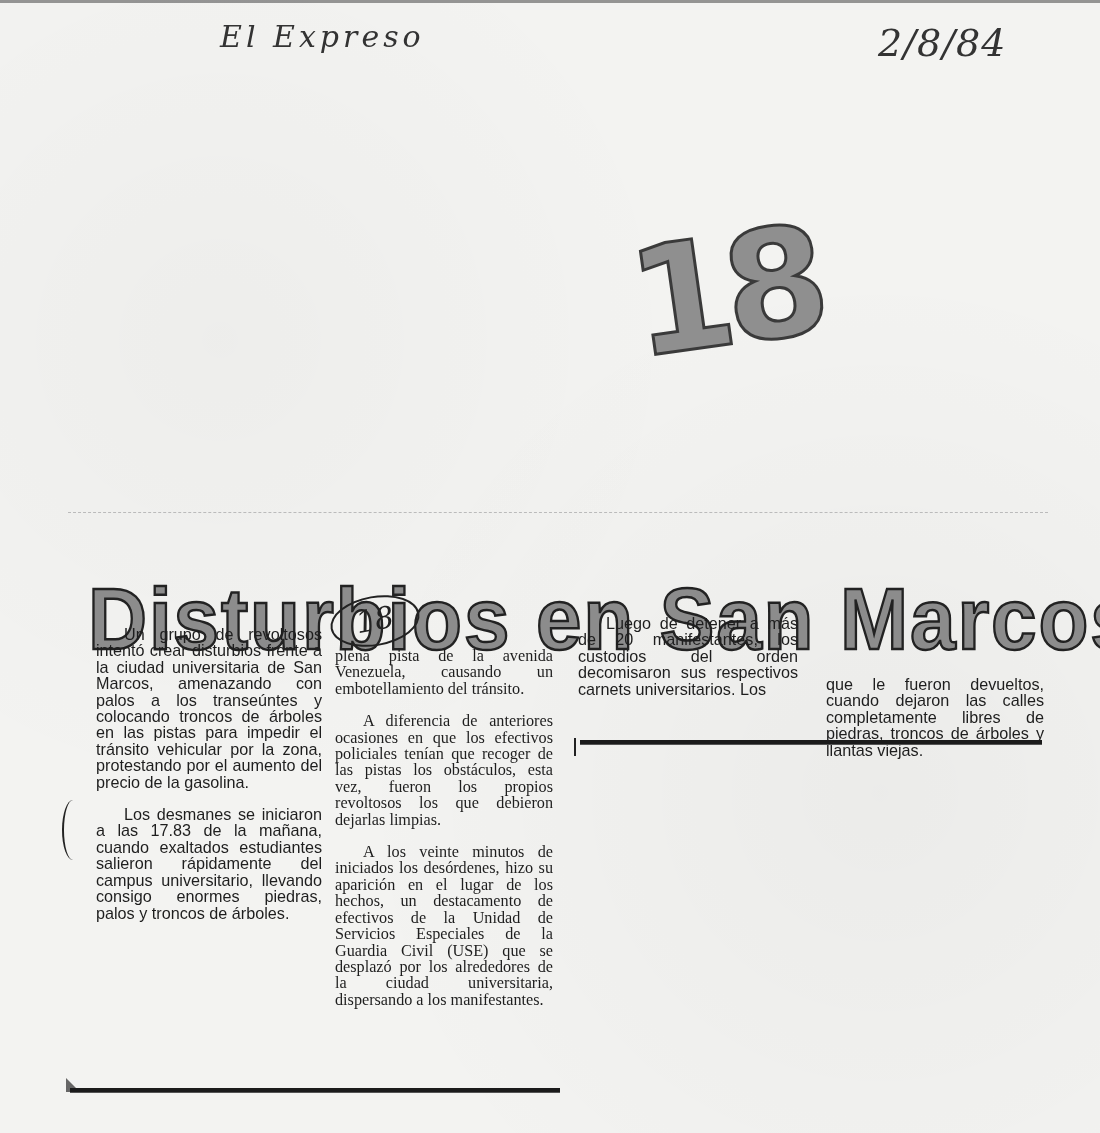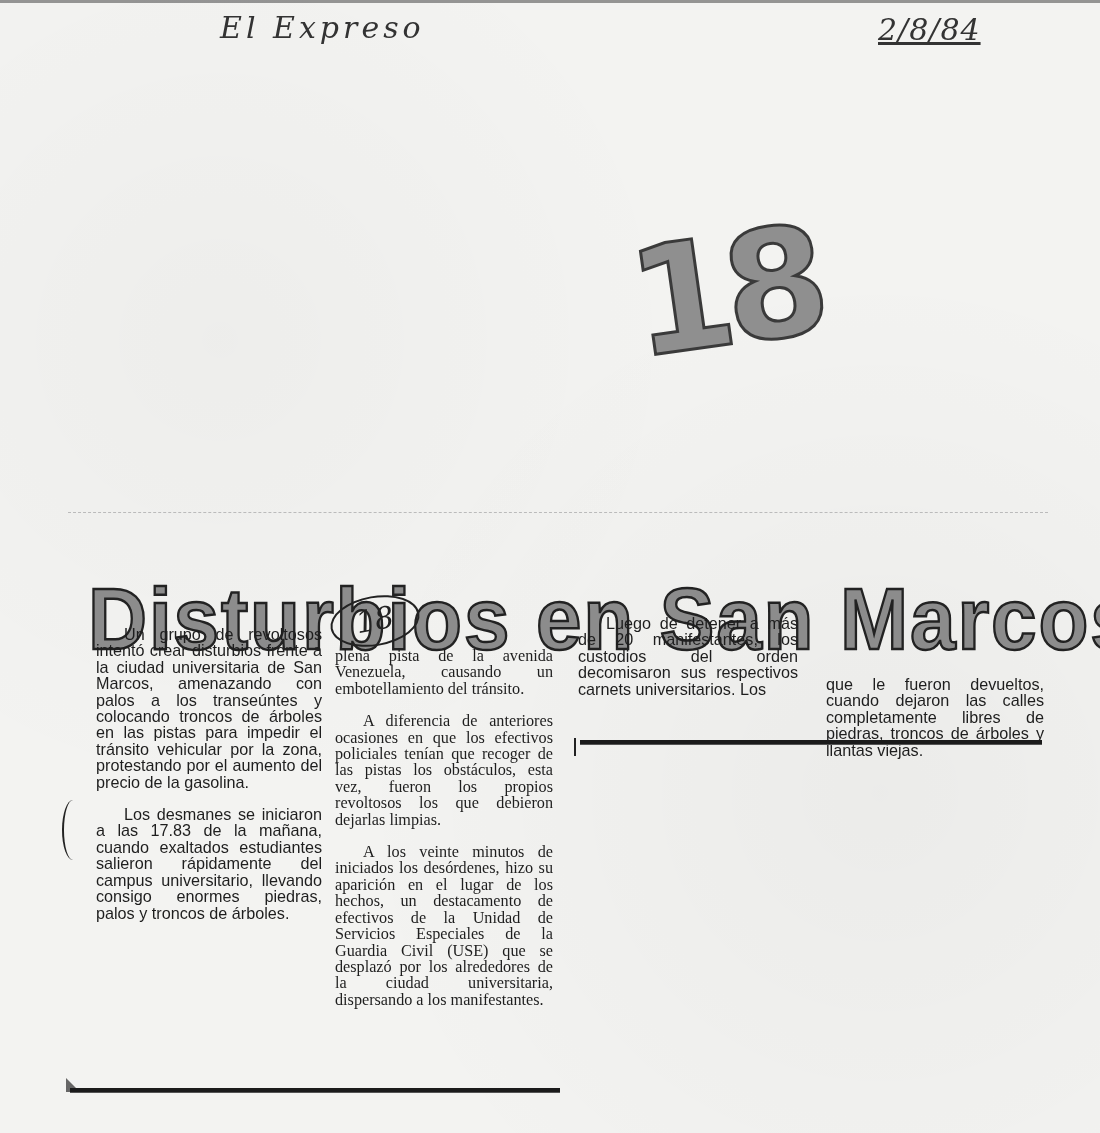--- a/index.html
+++ b/index.html
@@ -12,24 +12,24 @@
   .page {
     position: absolute; inset: 0;
     background:
       radial-gradient(circle at 20% 30%, rgba(0,0,0,0.025) 0, transparent 40%),
       radial-gradient(circle at 80% 70%, rgba(0,0,0,0.03) 0, transparent 45%),
       #f3f3f1;
   }
   .top-edge { position:absolute; left:0; top:0; width:1100px; height:3px; background:#555; opacity:.6; }
   .handwritten {
     position: absolute; font-family: "DejaVu Serif", serif; font-style: italic;
-    color: #333; letter-spacing: 4px;
+    color: #333; letter-spacing: 4px; margin-top: 9px;
   }
   .hw-paper { left: 220px; top: 10px; font-size: 30px; }
-  .hw-date { left: 878px; top: 12px; font-size: 30px; letter-spacing: 1px; text-decoration: underline; }
+  .hw-date { left: 878px; top: 12px; font-size: 38px; letter-spacing: 1px; }
   .big-number {
     position: absolute; left: 630px; top: 205px; font-size: 150px; font-weight: bold;
     color: #8f8f8f; font-family: "DejaVu Sans", sans-serif; transform: rotate(-8deg);
     -webkit-text-stroke: 3px #3a3a3a; letter-spacing: -10px;
   }
   .clipping {
     position: absolute; left: 68px; top: 512px; width: 980px; height: 590px;
     border-top: 1px dashed #bbb;
   }
   .headline {

